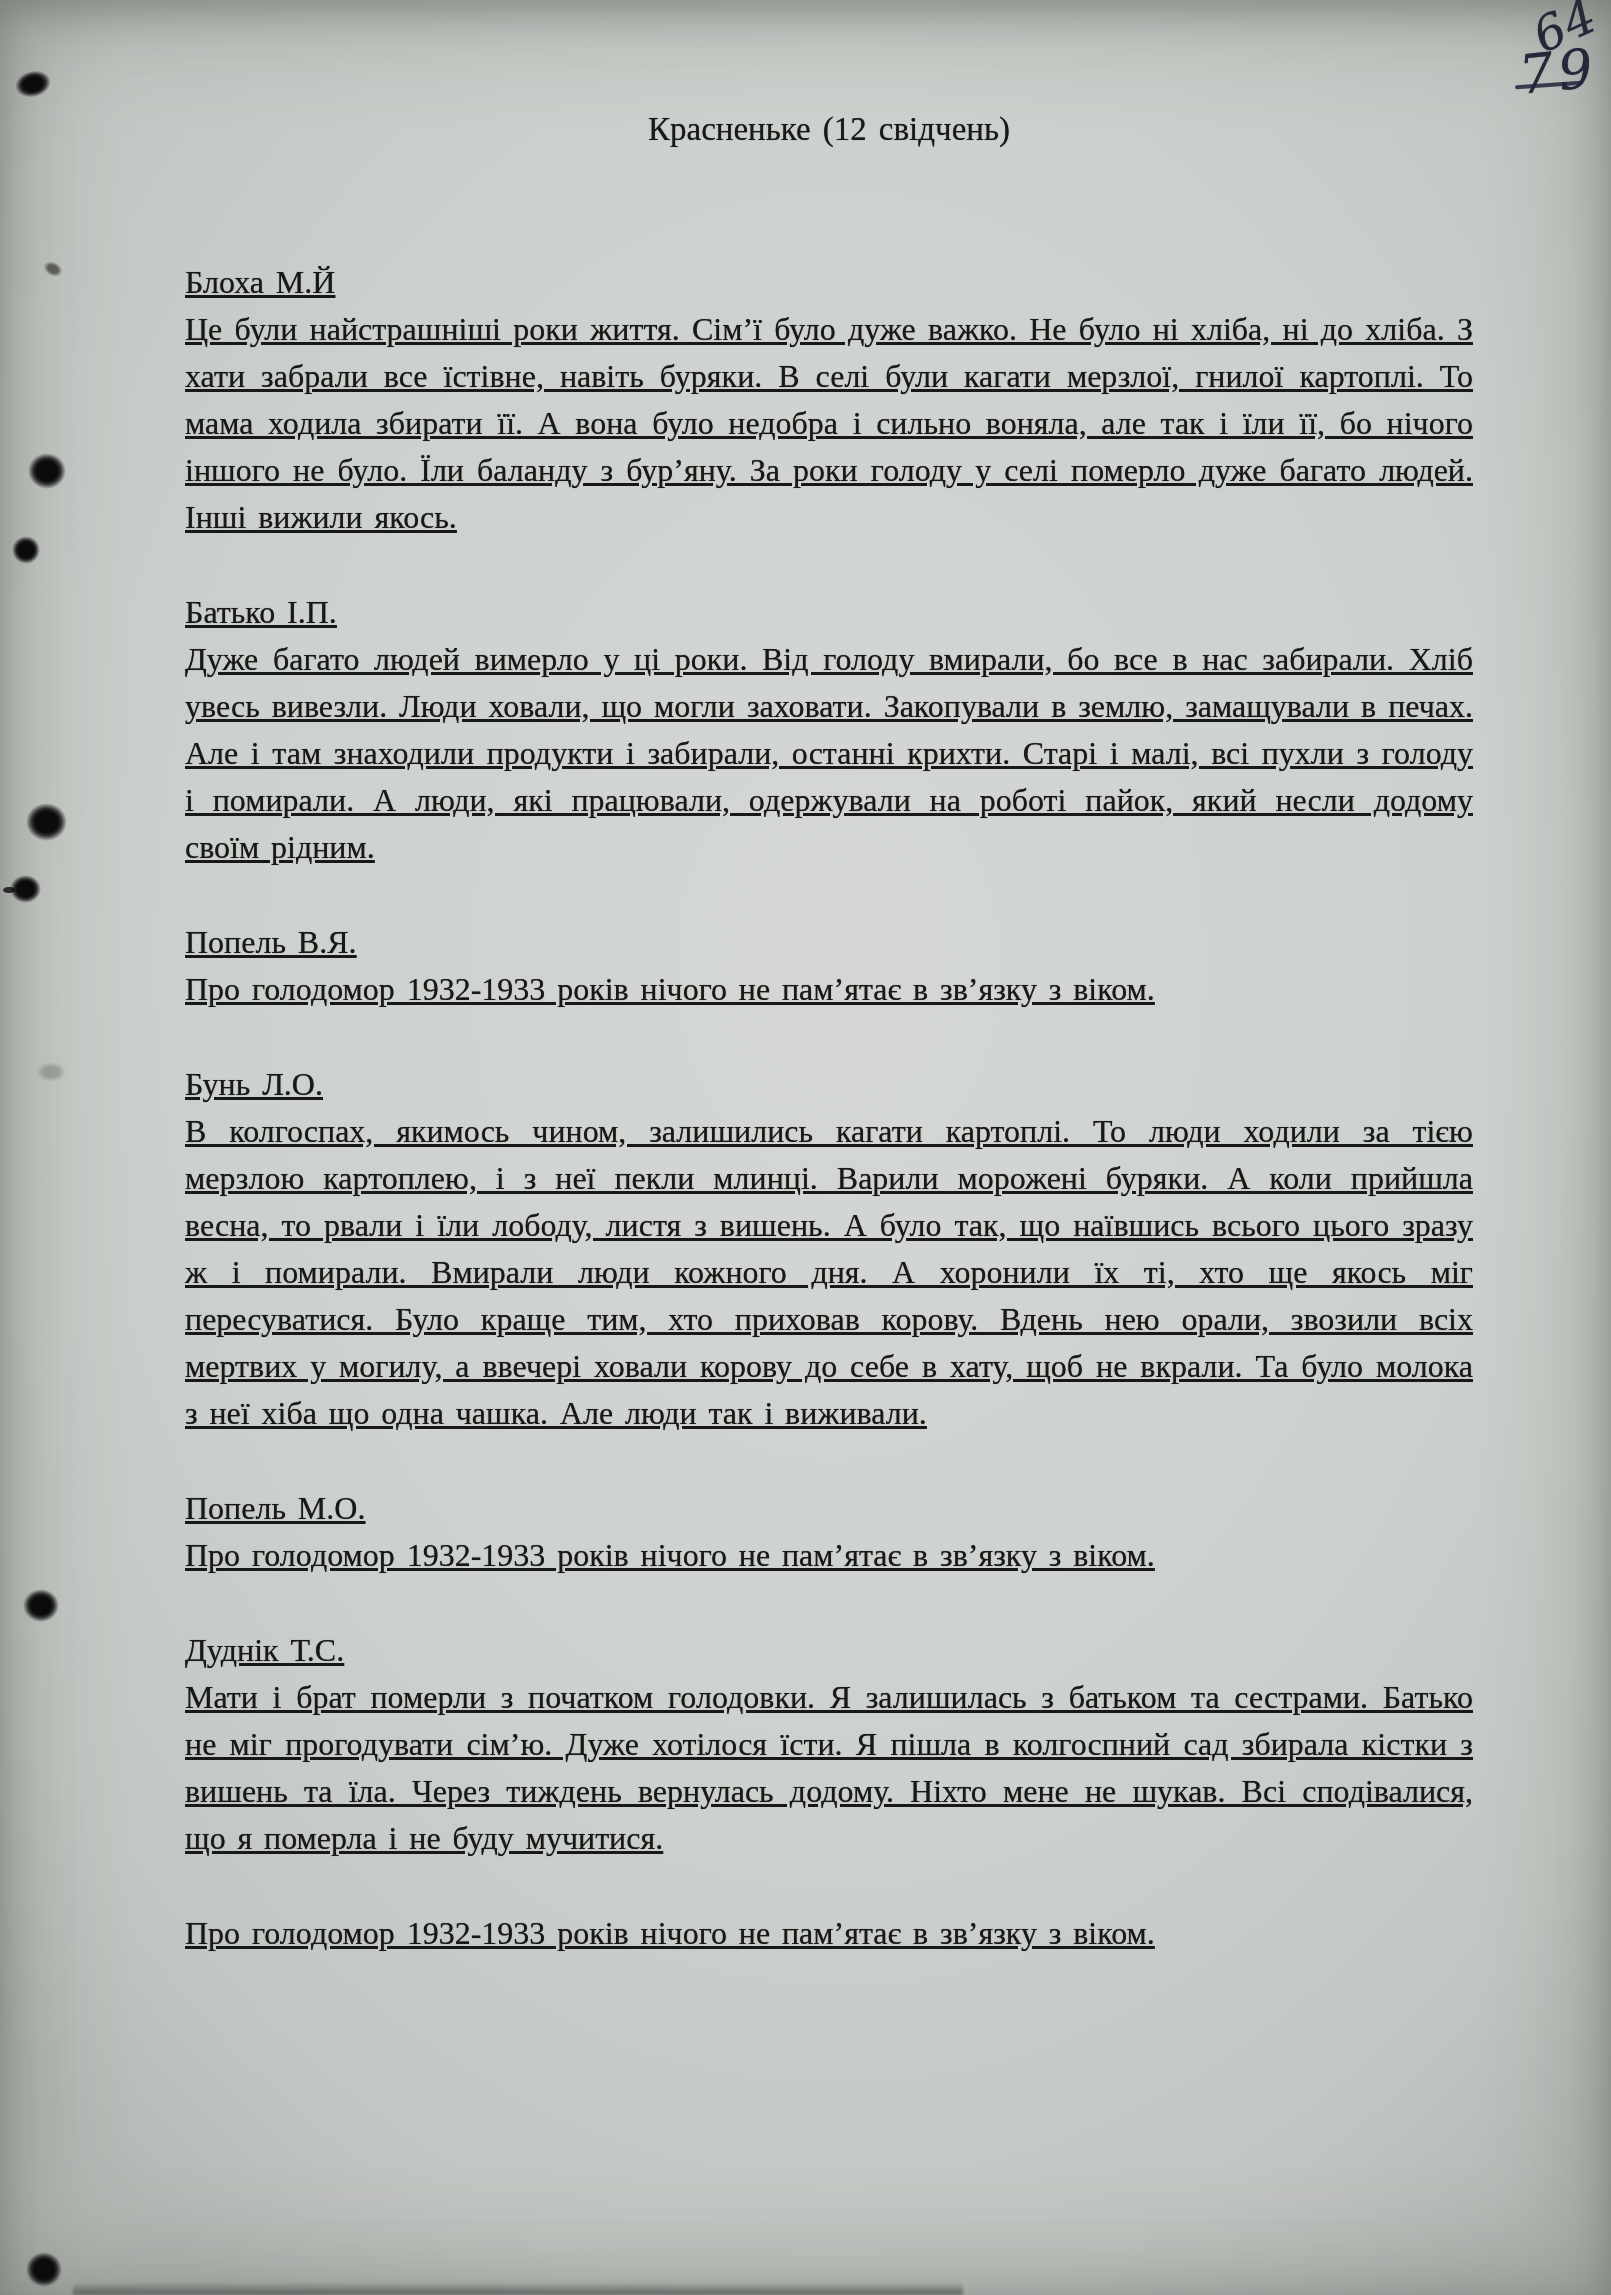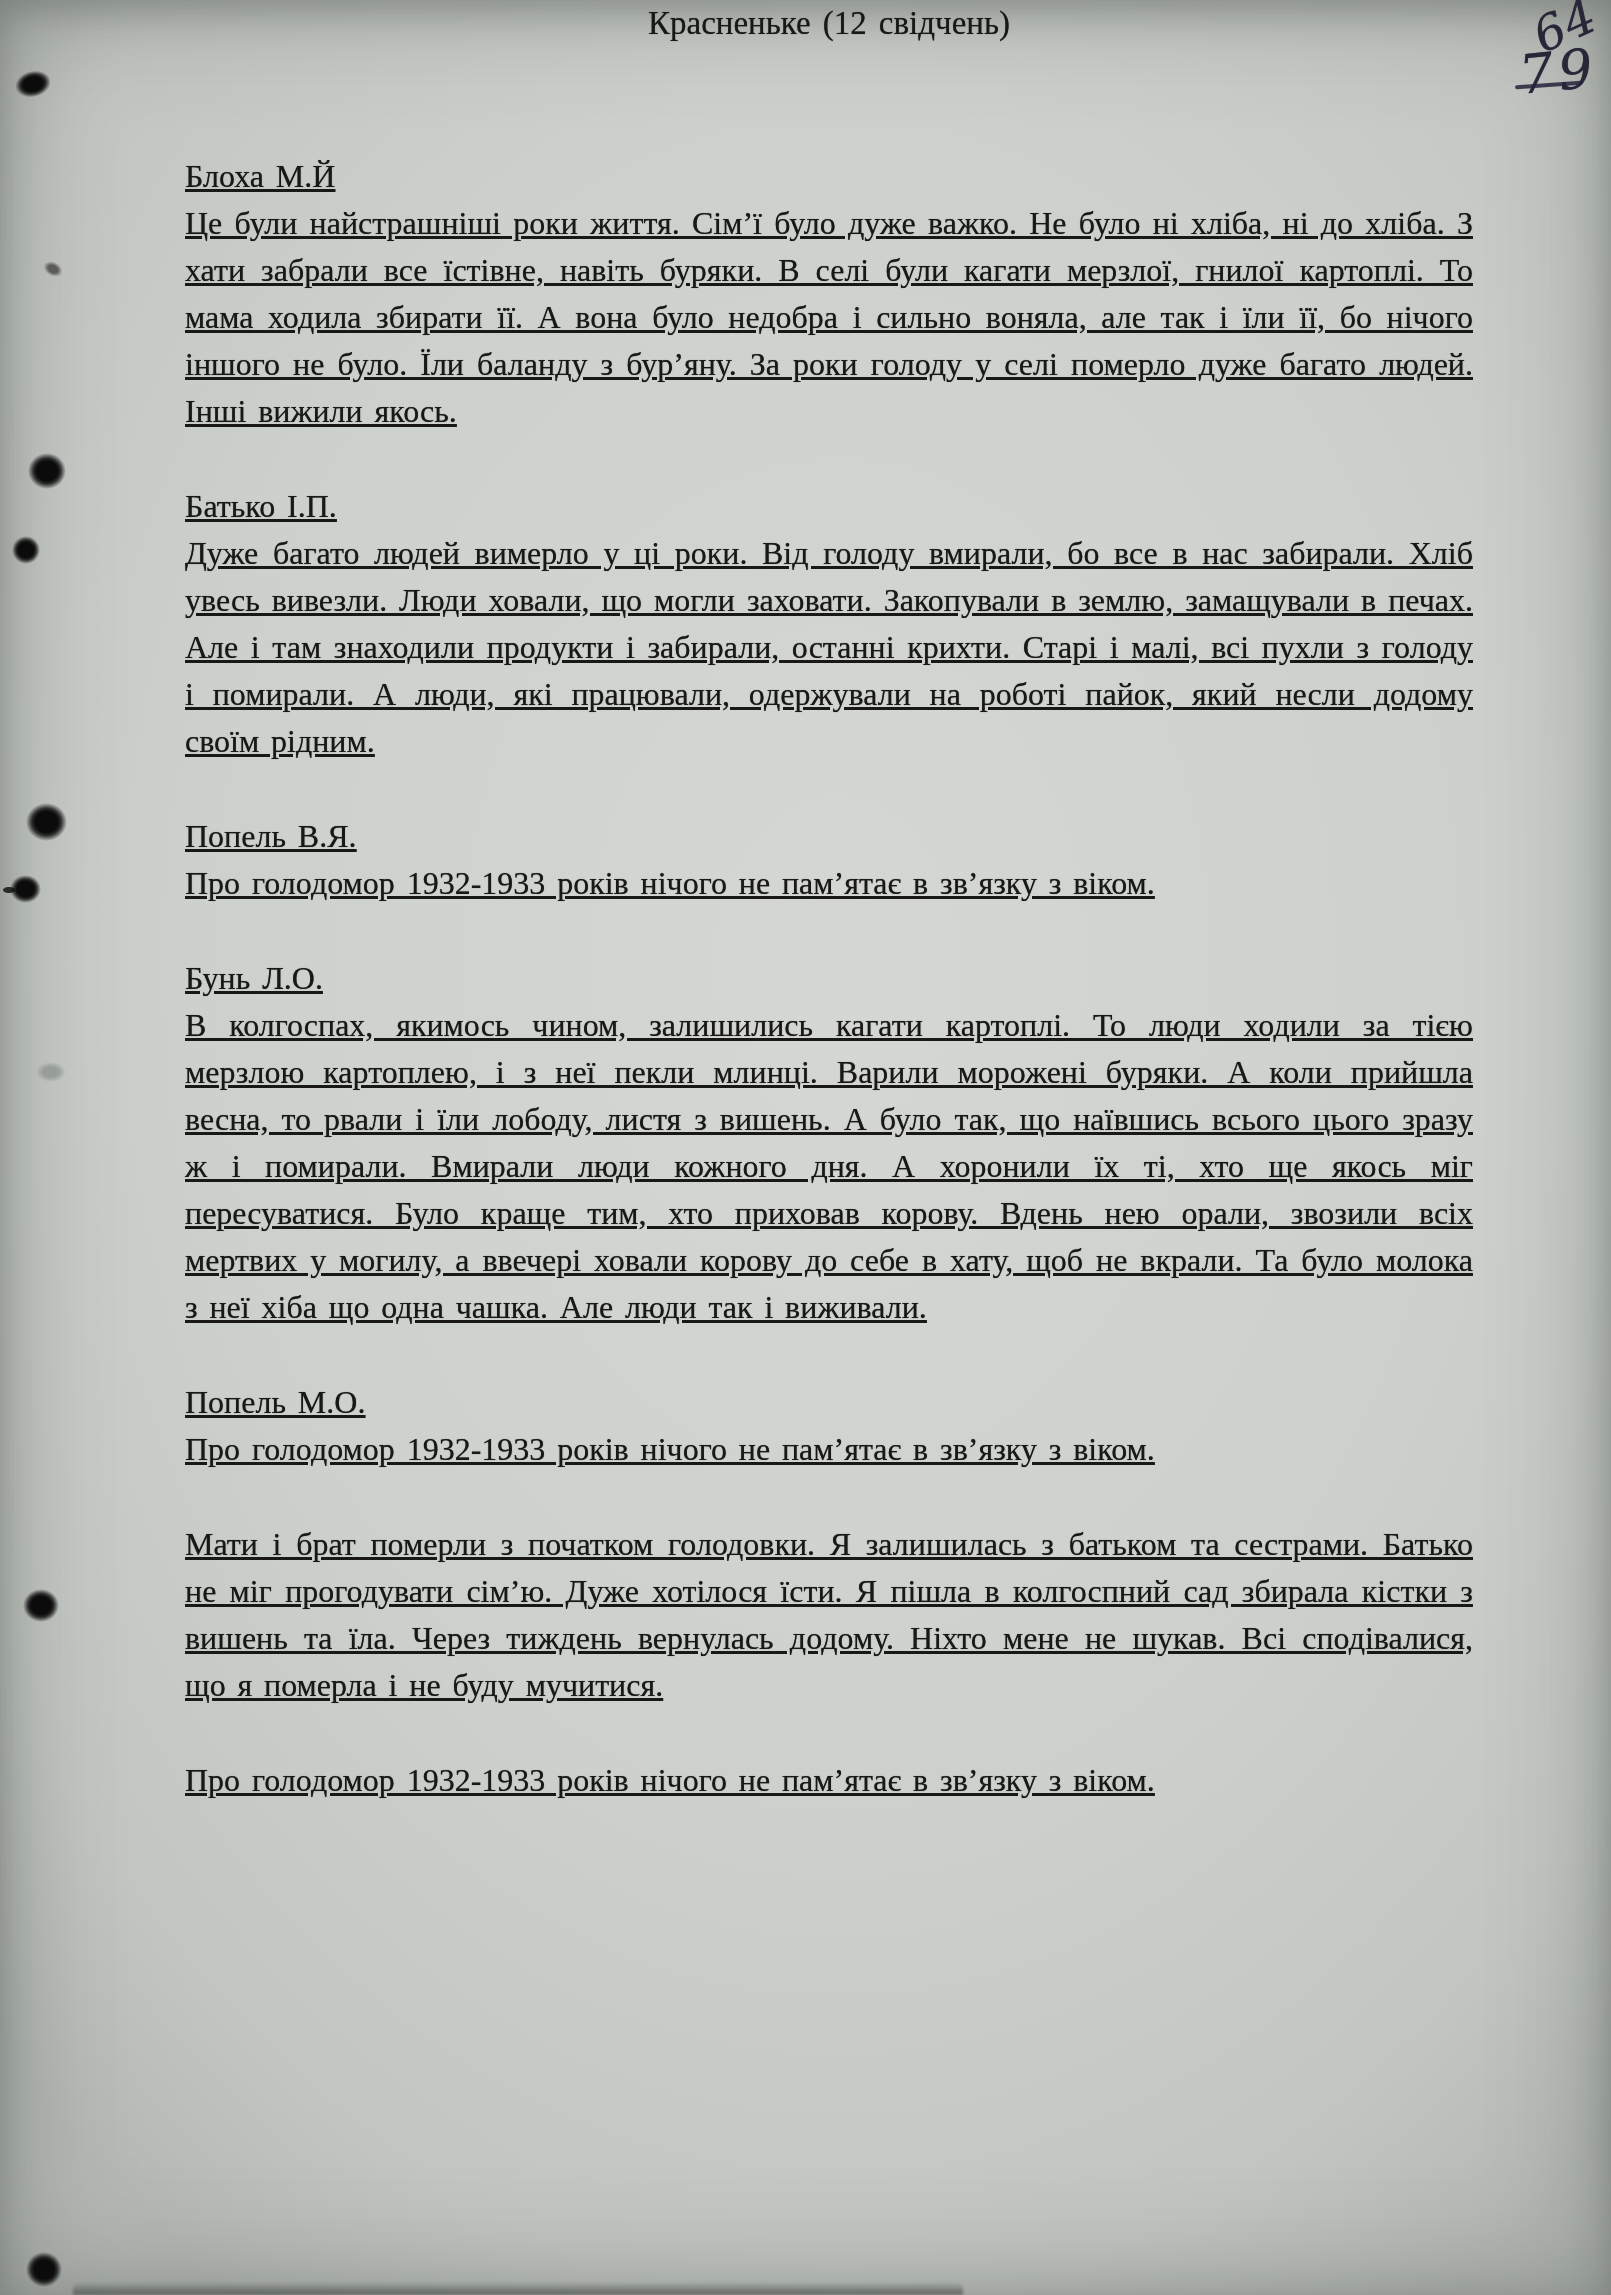--- a/index.html
+++ b/index.html
@@ -17,20 +17,21 @@
   }
   
   .content{
     position:absolute;left:185px;right:138px;top:0;
     font-size:32px;line-height:47px;
     word-spacing:.12em;
     text-shadow:0 0 0.8px rgba(25,25,22,.75);
   }
   .doc-title{
     margin:0;
+    padding-top:106px;
     font-size:33px;font-weight:normal;line-height:47px;
     text-align:center;
   }
   .testimonies{margin-top:106px;}
   .testimony{margin-top:48px;text-decoration:underline;}
   .testimony:first-child{margin-top:0;}
   .witness-name{
     margin:0;font-size:32px;font-weight:normal;line-height:47px;
   }
   .para{
@@ -126,20 +127,21 @@
   </section>
 
   <section class="testimony">
     <h2 class="witness-name">Попель М.О.</h2>
     <div>
             <p class="para">Про голодомор 1932-1933 років нічого не пам’ятає в зв’язку з віком.</p>
           </div>
   </section>
 
   <section class="testimony">
+    <h2 class="witness-name">Дуднік Т.С.</h2>
     <div>
             <p class="para">Мати і брат померли з початком голодовки. Я залишилась з батьком та сестрами. Батько не міг прогодувати сім’ю. Дуже хотілося їсти. Я пішла в колгоспний сад збирала кістки з вишень та їла. Через тиждень вернулась додому. Ніхто мене не шукав. Всі сподівалися, що я померла і не буду мучитися.</p>
           </div>
   </section>
 
   <section class="testimony">
     <div>
             <p class="para">Про голодомор 1932-1933 років нічого не пам’ятає в зв’язку з віком.</p>
           </div>
   </section>

